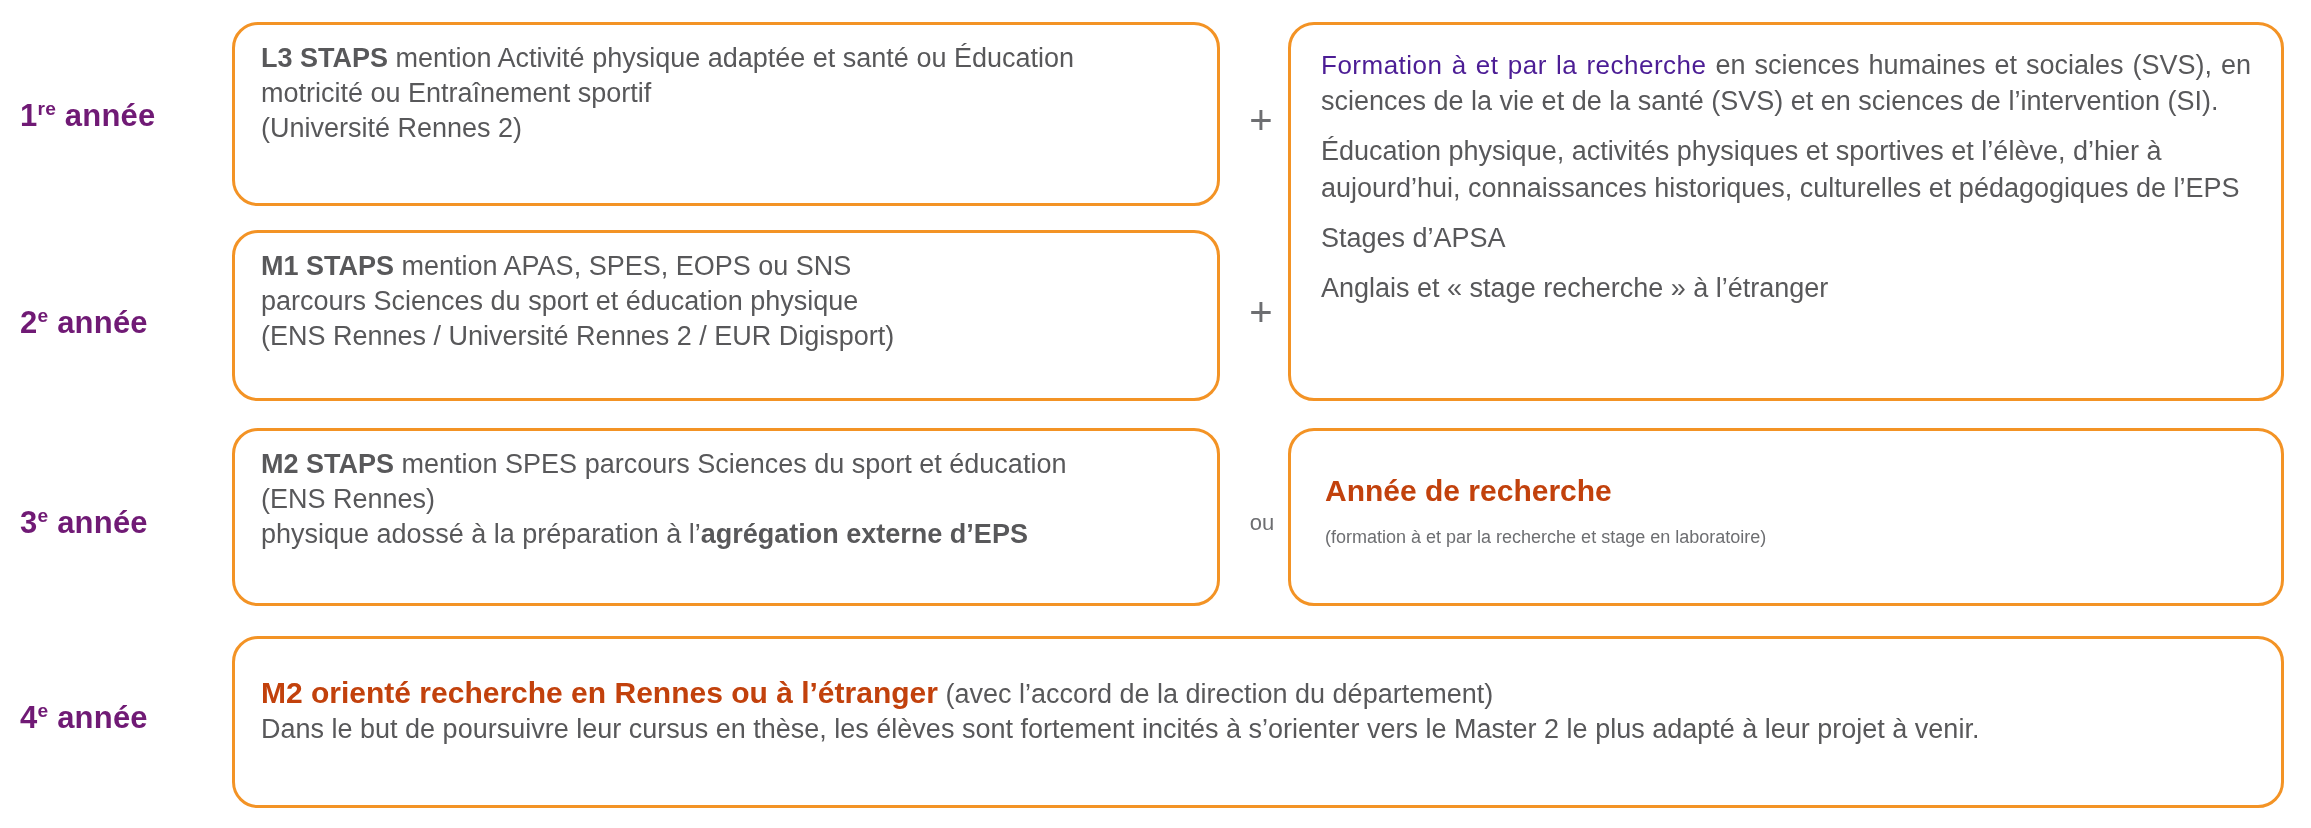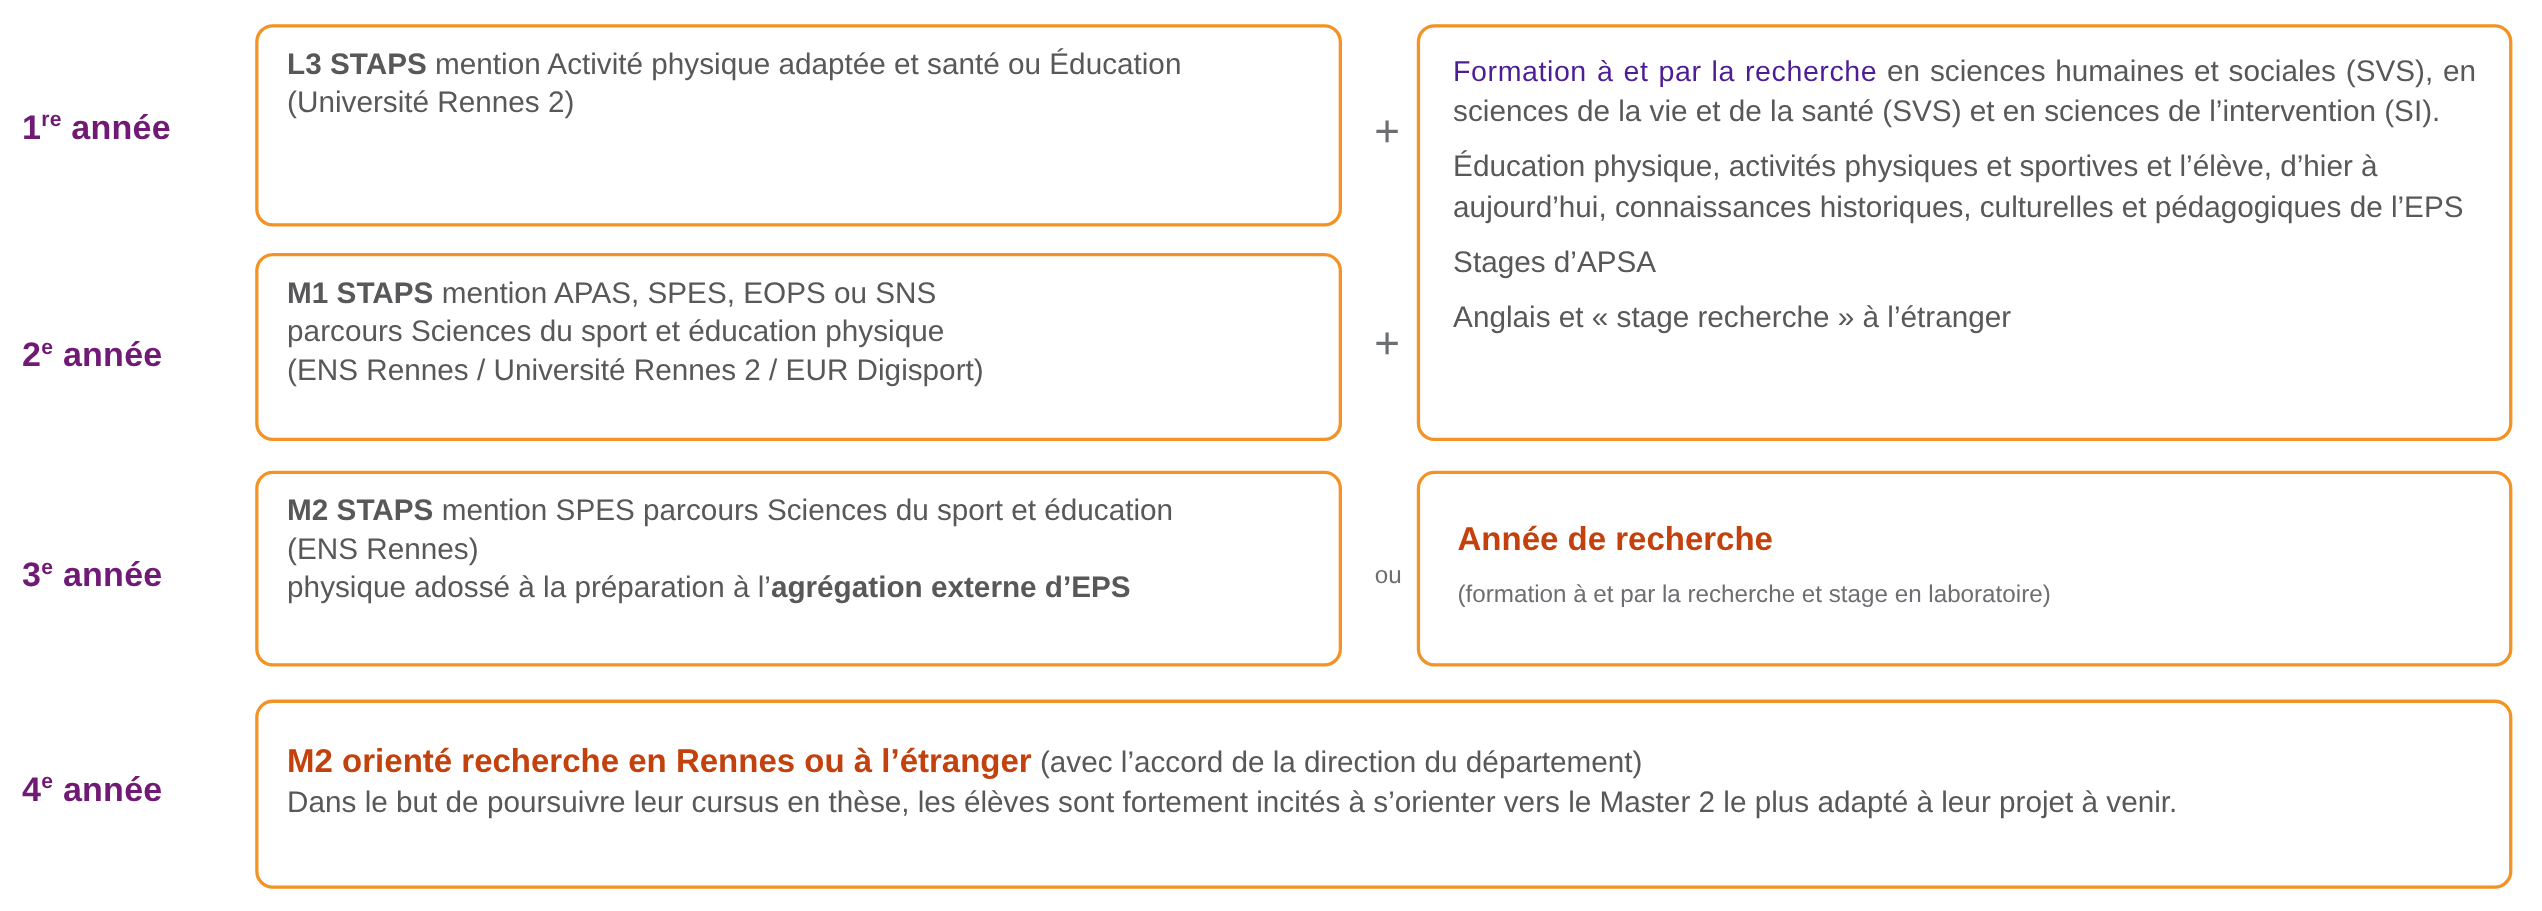--- a/index.html
+++ b/index.html
@@ -37,21 +37,21 @@
     font-size: 0.62em;
     vertical-align: super;
     font-weight: bold;
   }
 
   
   .box {
     position: absolute;
     box-sizing: border-box;
     border: 3px solid #f39325;
-    border-radius: 16px;
+    border-radius: 26px;
     background: #ffffff;
     padding: 16px 26px;
     color: #58585a;
     font-size: 27px;
     line-height: 1.34;
   }
   .box.tight { line-height: 1.30; }
 
   .b-strong {
     font-weight: bold;
@@ -80,21 +80,21 @@
   
   .rp { margin: 0 0 14px 0; }
   .rp:last-child { margin-bottom: 0; }
   .rp.justify { text-align: justify; text-justify: inter-word; }
   .rp-title {
     font-size: 26px;
     letter-spacing: 0.5px;
     color: #4c1d95;
   }
   .small-note {
-    font-size: 22px;
+    font-size: 18px;
     color: #6d6e71;
   }
   .big-line {
     font-size: 30px;
     font-weight: bold;
     color: #c2410c;
   }
 </style>
 </head>
 <body>
@@ -118,20 +118,21 @@
 
   <div class="year-label" style="top: 700px;">
     <span>4</span><sup>e</sup>
     <span>année</span>
   </div>
 
   <div class="box tight" style="left: 232px; top: 22px; width: 988px; height: 184px;">
     <div>
       <span class="b-strong">L3 STAPS</span><span> mention Activité physique adaptée et santé ou Éducation</span>
     </div>
+    <div>motricité ou Entraînement sportif</div>
     <div>(Université Rennes 2)</div>
   </div>
 
   <div class="connector plus" style="left: 1236px; top: 98px; width: 50px;">+</div>
 
   <div class="box tight" style="left: 232px; top: 230px; width: 988px; height: 171px;">
     <div>
       <span class="b-strong">M1 STAPS</span><span> mention APAS, SPES, EOPS ou SNS</span>
     </div>
     <div>parcours Sciences du sport et éducation physique</div>

